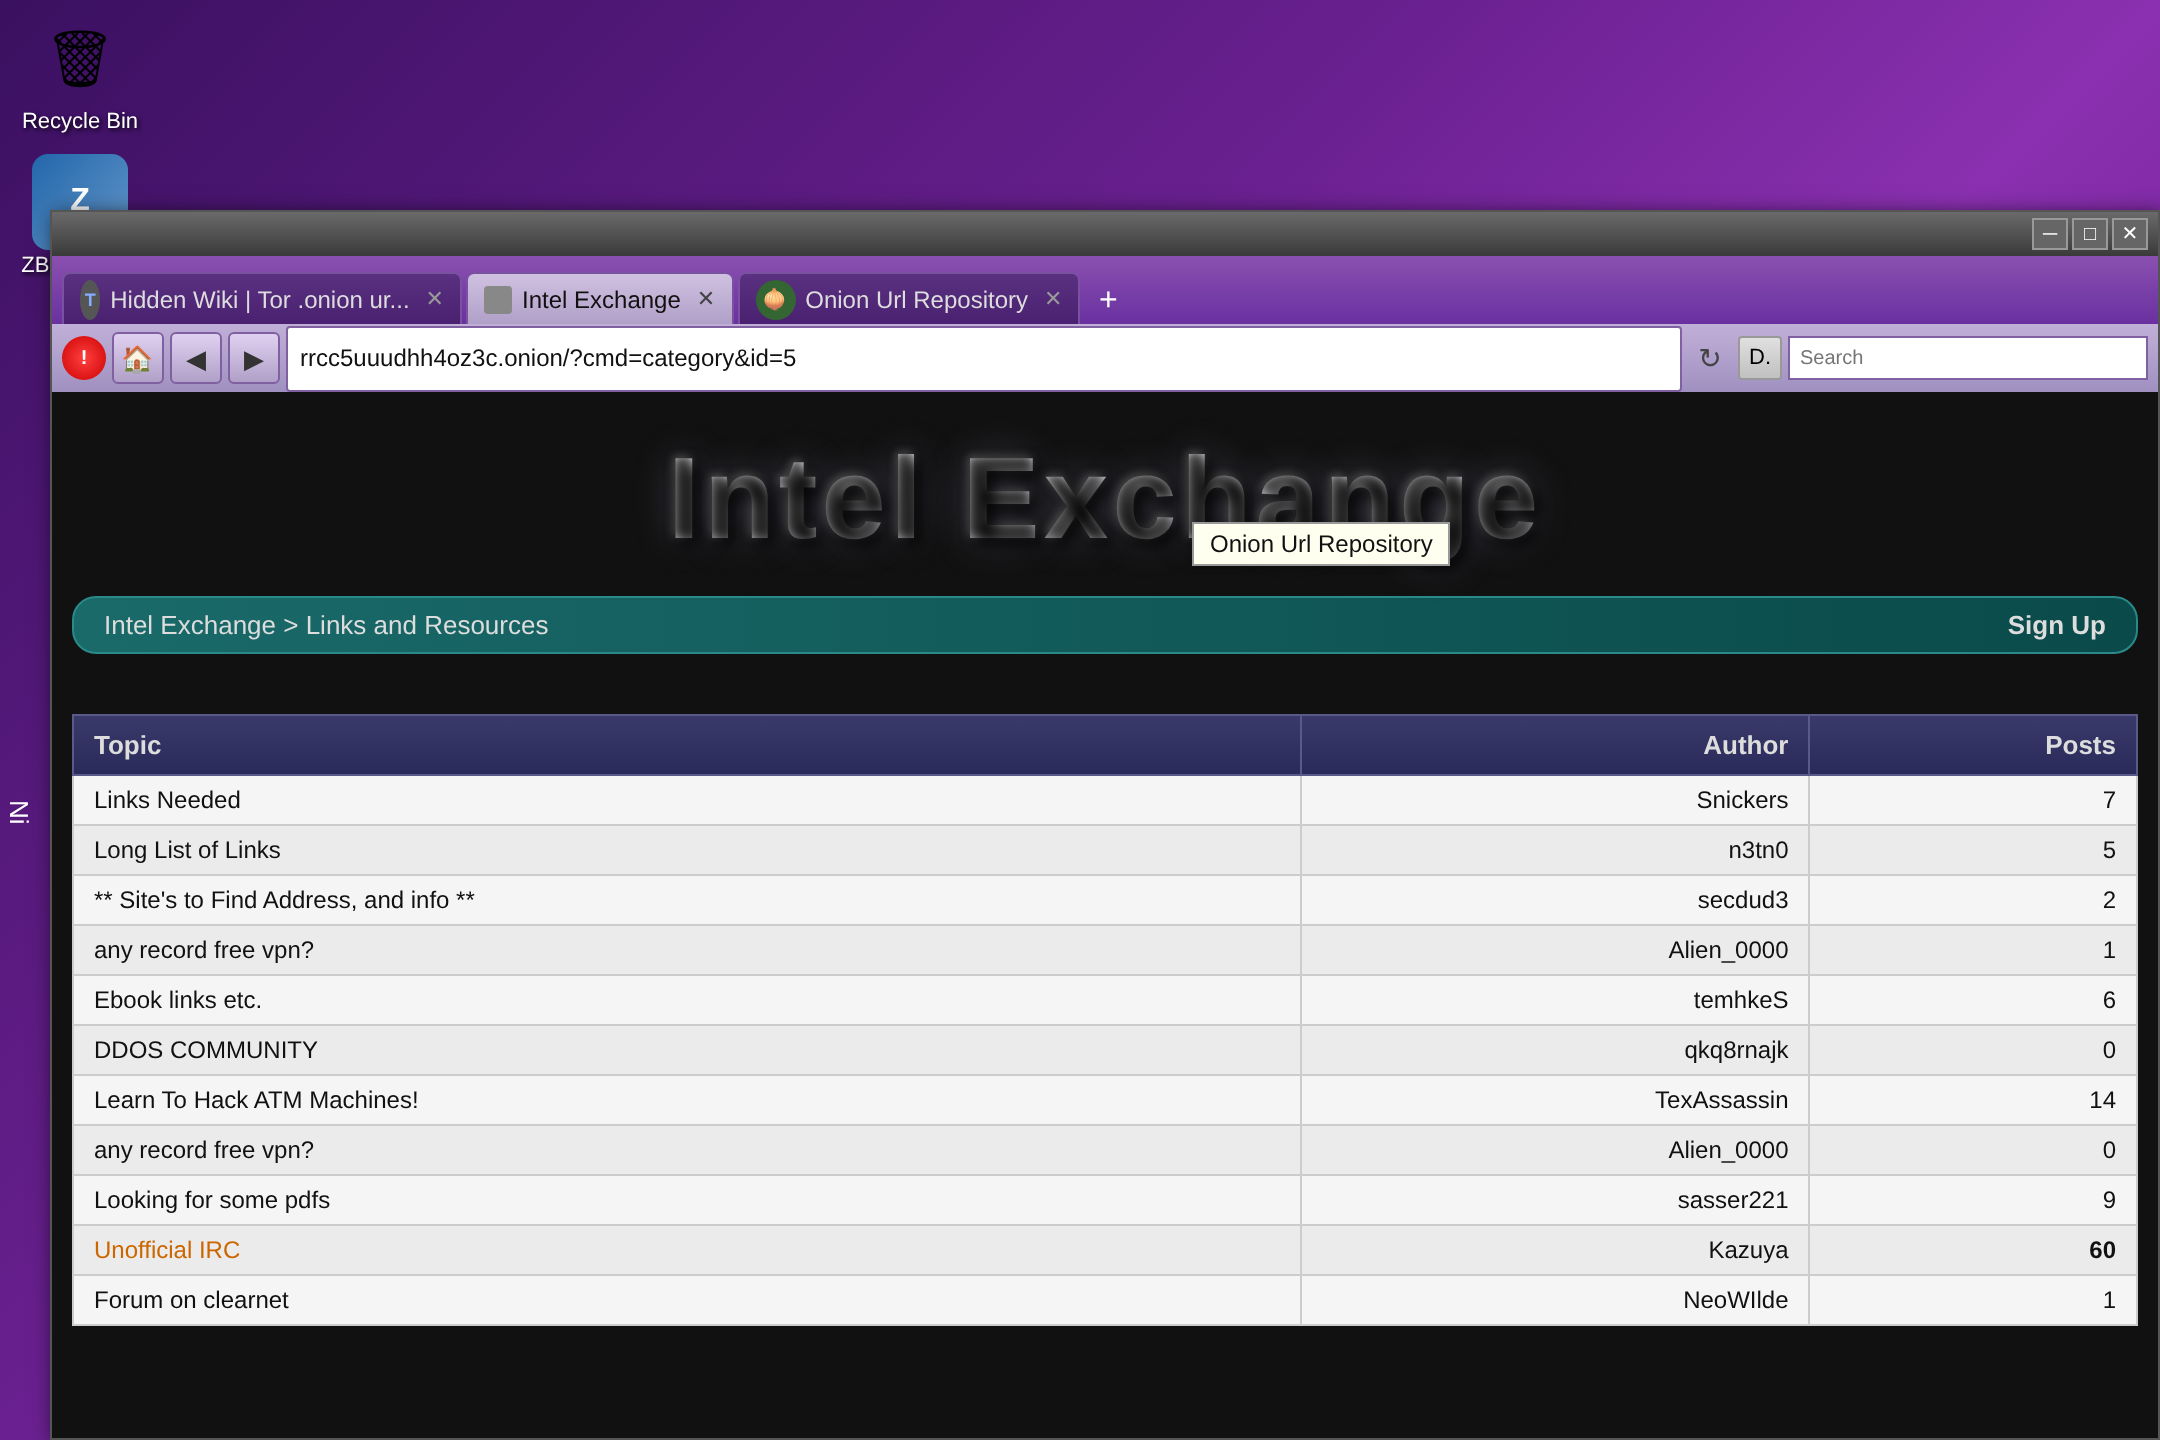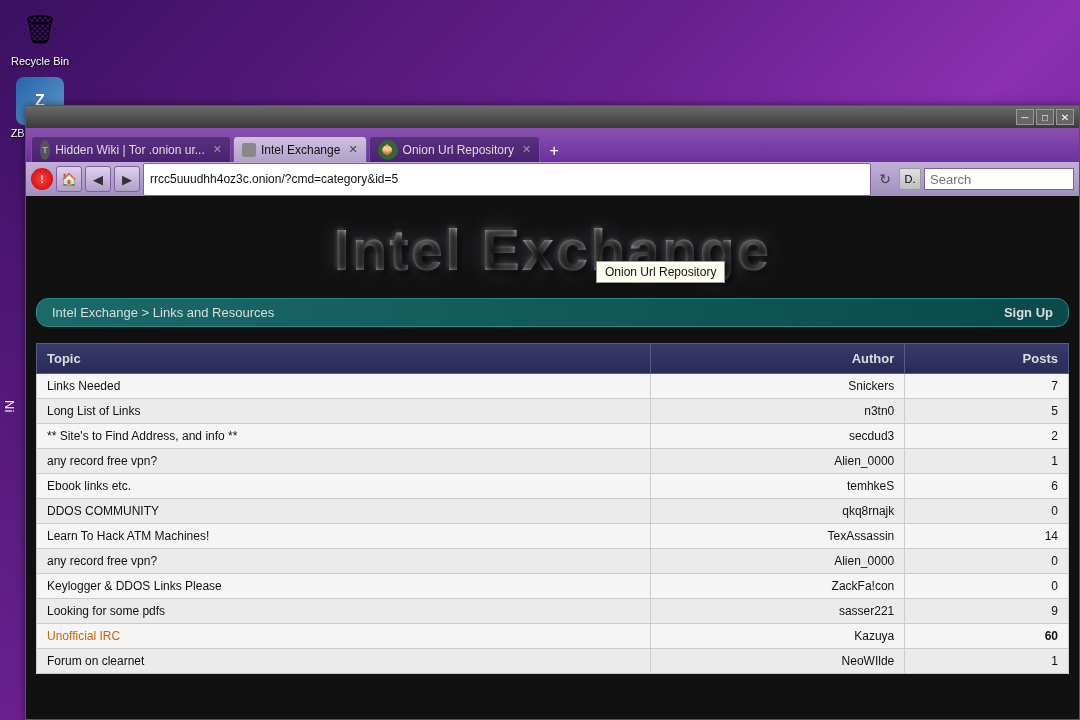--- a/index.html
+++ b/index.html
@@ -203,26 +203,26 @@
       background: linear-gradient(to bottom, #e0e0e0, #c0c0c0);
       border: 1px solid #999;
       border-radius: 2px;
       display: flex;
       align-items: center;
       justify-content: center;
       font-size: 11px;
       cursor: pointer;
     }
     .search-input {
-      width: 150px;
+      width: 180px;
       height: 22px;
       border: 1px solid #8060a0;
       background: white;
       padding: 0 5px;
-      font-size: 13px;
+      font-size: 10px;
     }
     .refresh-btn {
       width: 22px;
       height: 22px;
       background: transparent;
       border: none;
       display: flex;
       align-items: center;
       justify-content: center;
       font-size: 14px;
@@ -257,21 +257,21 @@
     }
 
     
     .breadcrumb-bar {
       display: flex;
       align-items: center;
       justify-content: space-between;
       background: linear-gradient(to right, #1a6a6a, #0a4a4a);
       border: 1px solid #2a8a8a;
       border-radius: 12px;
-      margin: 0 10px 16px 10px;
+      margin: 0 10px 30px 10px;
       padding: 6px 15px;
     }
     .breadcrumb-text {
       color: #ddd;
       font-size: 13px;
     }
     .signup-btn {
       color: #ddd;
       font-size: 13px;
       font-weight: bold;
@@ -490,25 +490,20 @@
               <td>Learn To Hack ATM Machines!</td>
               <td class="right">TexAssassin</td>
               <td class="right">14</td>
             </tr>
             <tr>
               <td>any record free vpn?</td>
               <td class="right">Alien_0000</td>
               <td class="right">0</td>
             </tr>
             <tr>
-              <td>Keylogger &amp; DDOS Links Please</td>
-              <td class="right">ZackFa!con</td>
-              <td class="right">0</td>
-            </tr>
-            <tr>
               <td>Looking for some pdfs</td>
               <td class="right">sasser221</td>
               <td class="right">9</td>
             </tr>
             <tr>
               <td class="orange">Unofficial IRC</td>
               <td class="right">Kazuya</td>
               <td class="bold-right">60</td>
             </tr>
             <tr>

